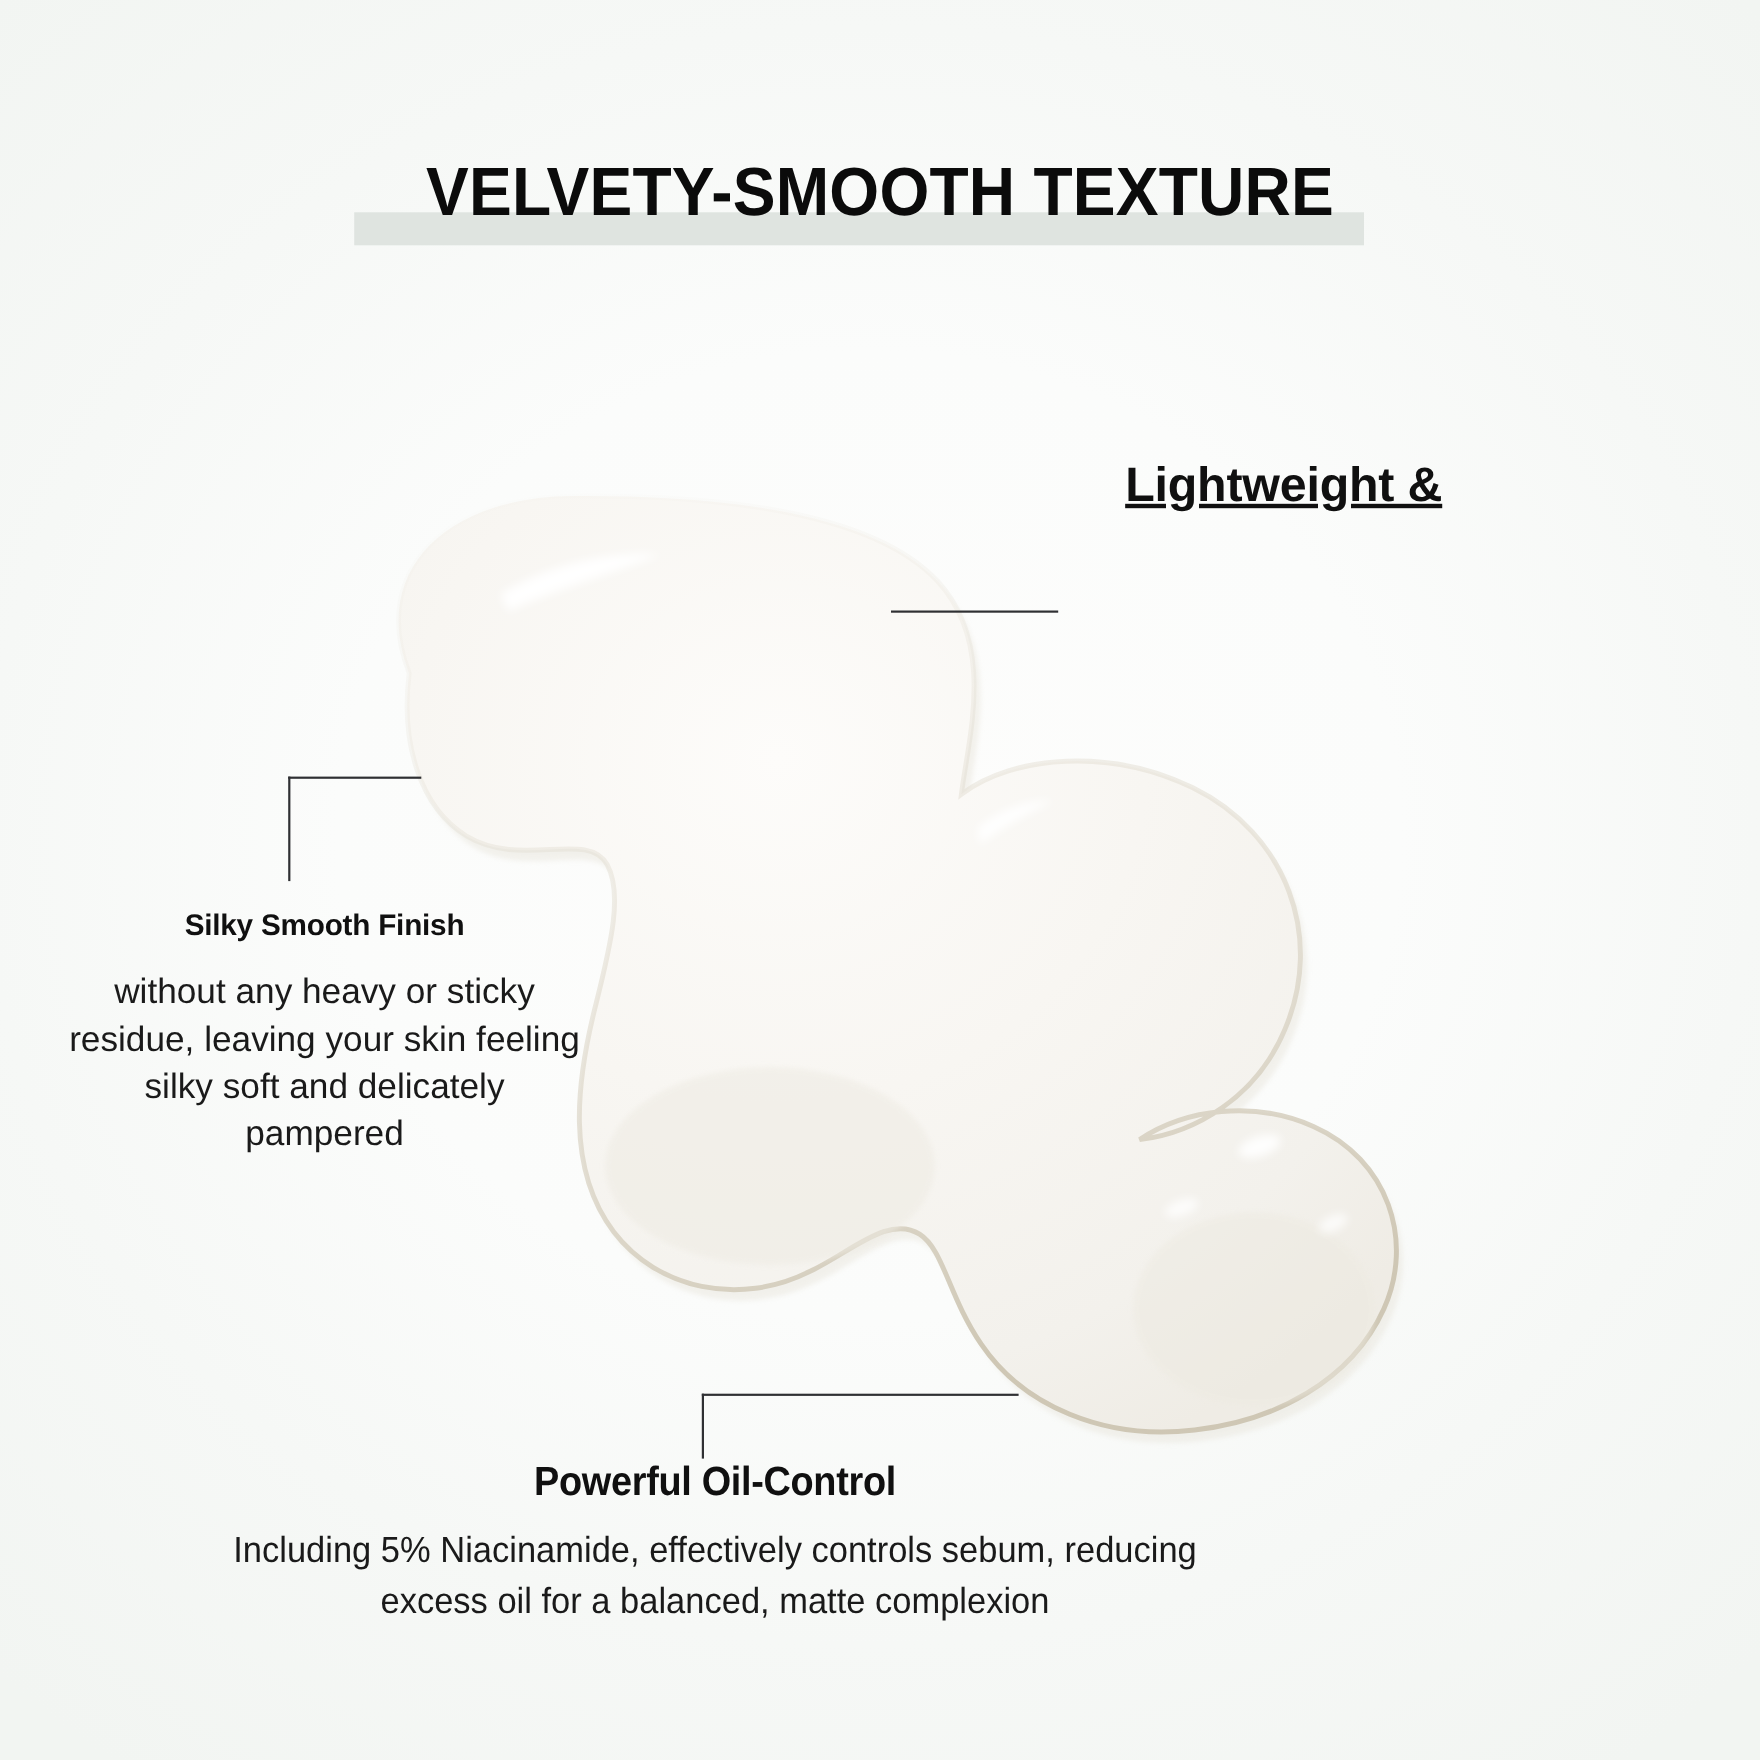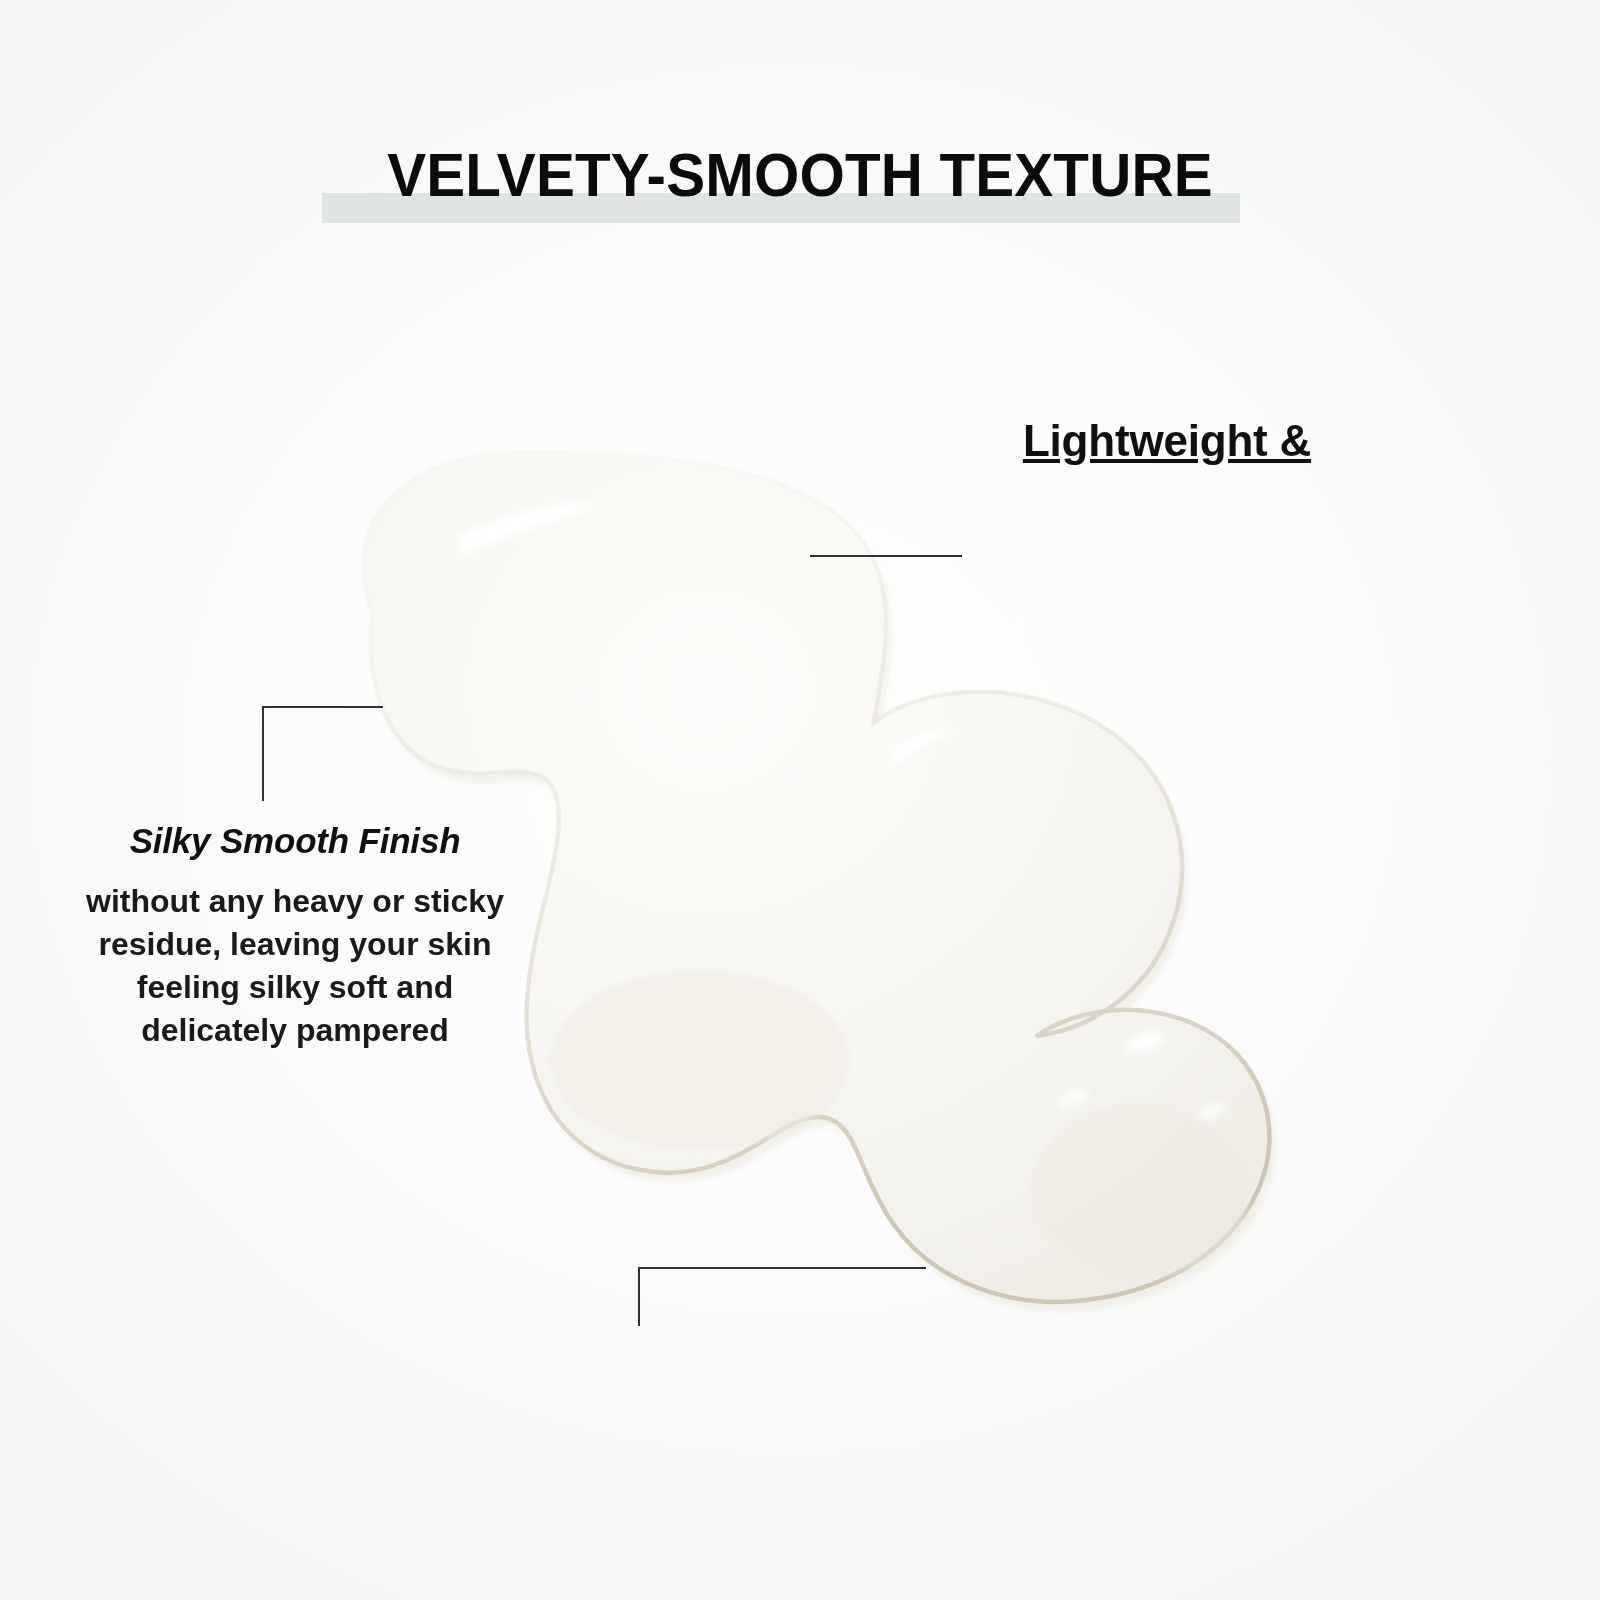--- a/index.html
+++ b/index.html
@@ -113,30 +113,28 @@
   }
 
   
   #callout-silky {
     left: 60px;
     top: 818px;
     width: 470px;
     text-align: center;
   }
   #callout-silky .heading {
-    font-size: 35px;
+    font-size: 27px;
     line-height: 46px;
     letter-spacing: -0.2px;
-    font-style: italic;
   }
   #callout-silky .body {
     font-size: 32px;
     line-height: 43px;
     margin-top: 16px;
-    font-weight: bold;
   }
 
   
   #callout-oilcontrol {
     left: 160px;
     top: 1322px;
     width: 980px;
     text-align: center;
   }
   #callout-oilcontrol .heading {
@@ -268,14 +266,18 @@
     <div class="heading">
       <span>Lightweight &amp;</span><br>
     </div>
   </div>
 
   <div class="callout" id="callout-silky">
     <div class="heading">Silky Smooth Finish</div>
     <p class="body">without any heavy or sticky residue, leaving your skin feeling silky soft and delicately pampered</p>
   </div>
 
+  <div class="callout" id="callout-oilcontrol">
+    <div class="heading">Powerful Oil-Control</div>
+    <p class="body">Including 5% Niacinamide, effectively controls sebum, reducing excess oil for a balanced, matte complexion</p>
+  </div>
 
 </div>
 
 </body></html>

